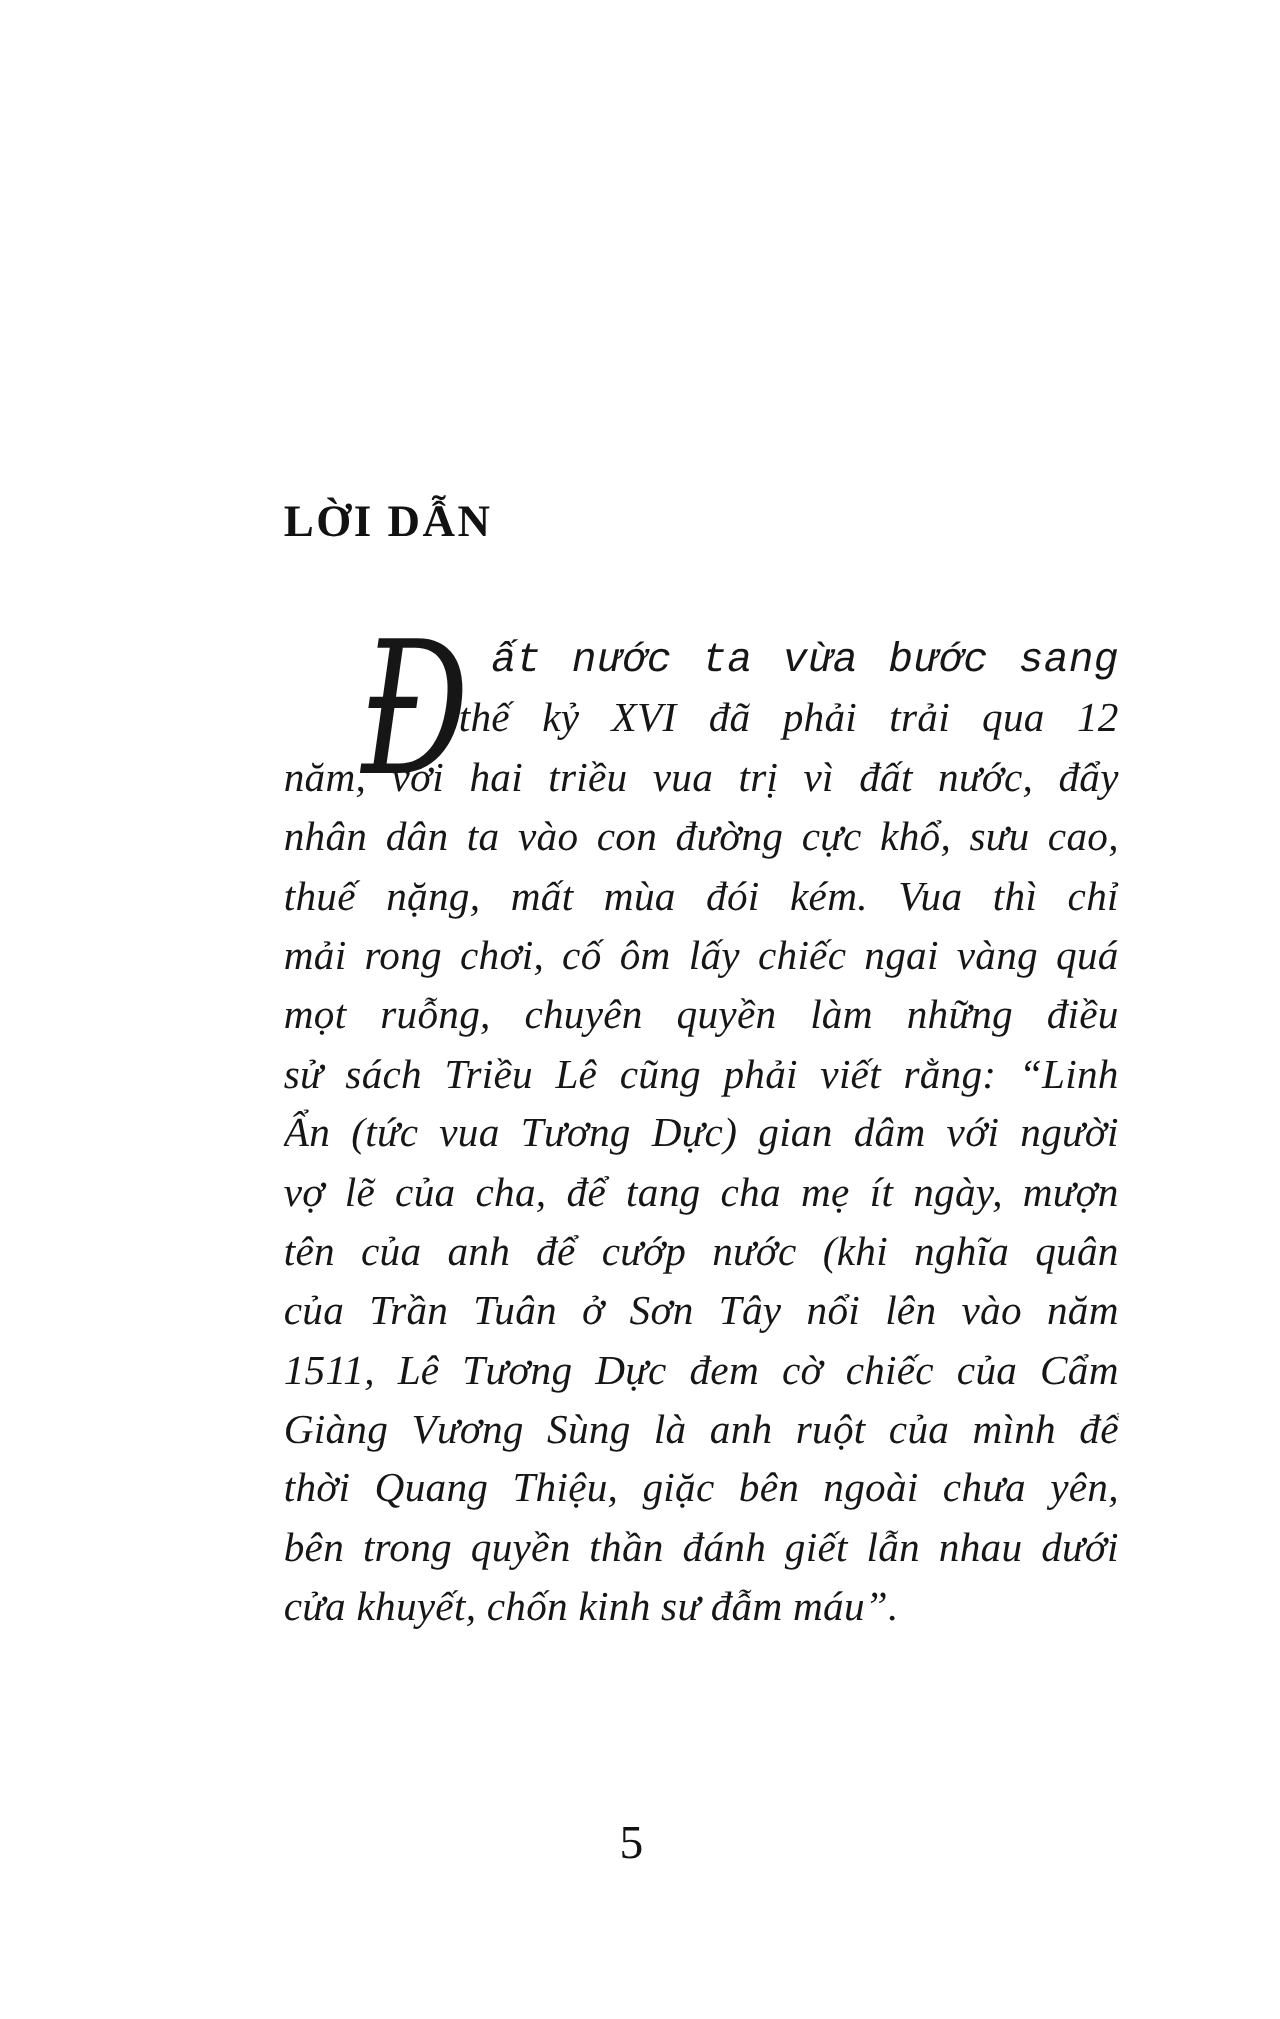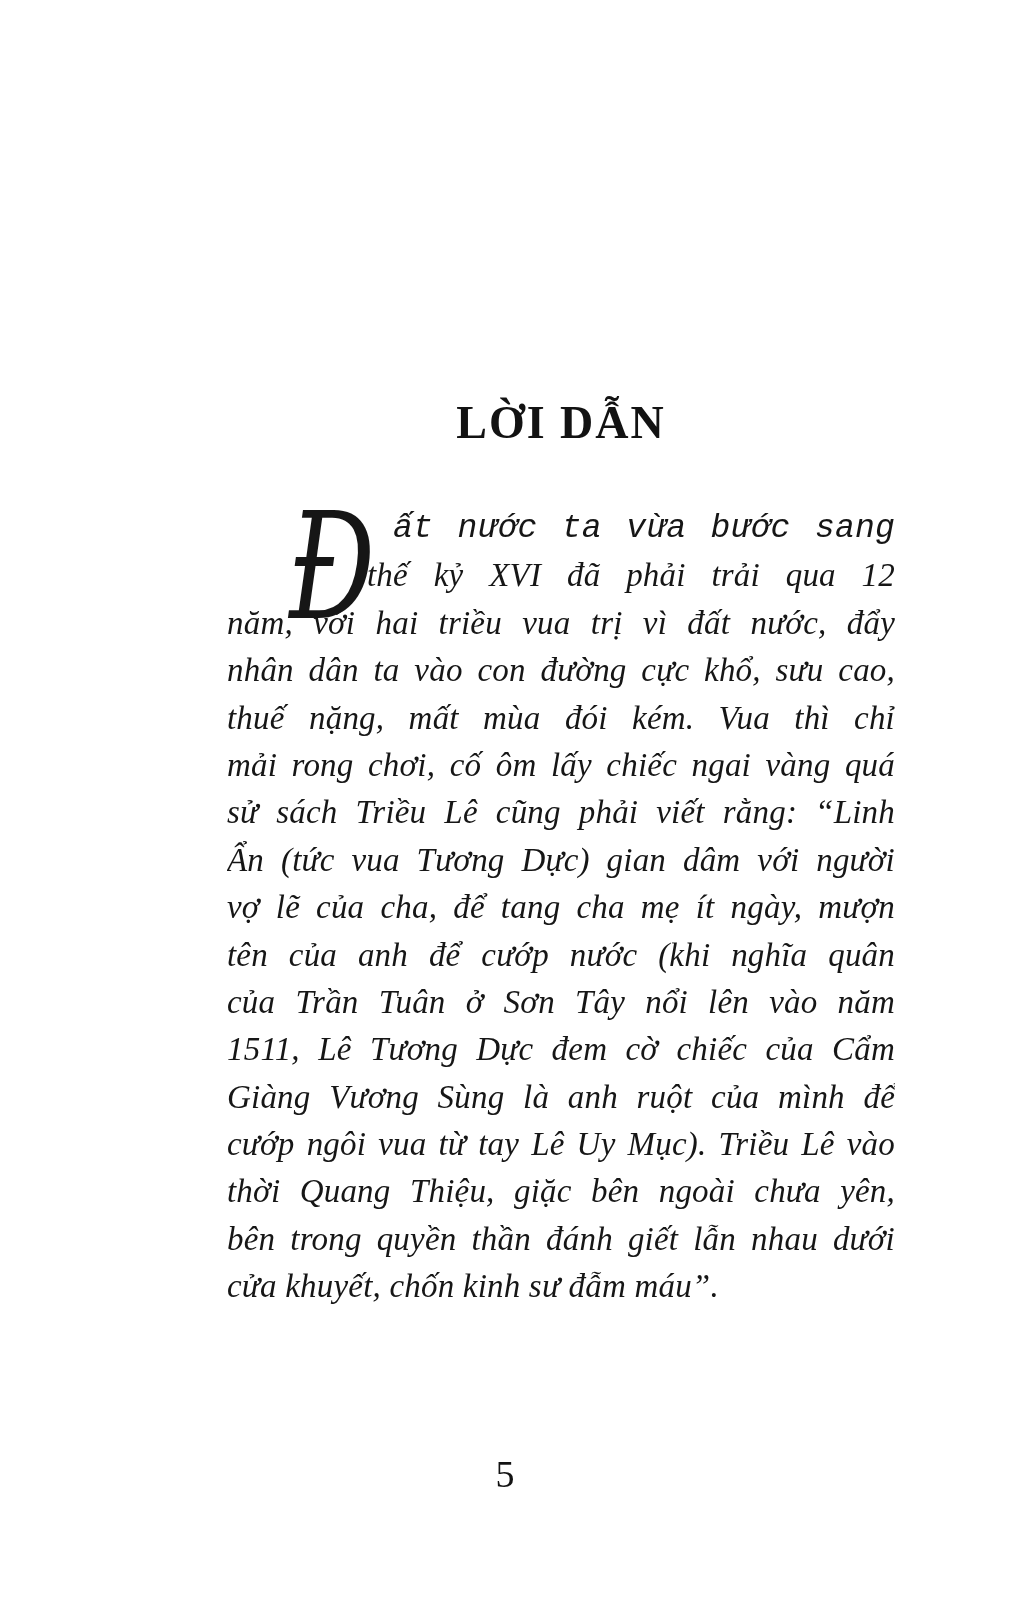--- a/index.html
+++ b/index.html
@@ -15,25 +15,25 @@
     overflow: hidden;
     font-family: "Liberation Serif", serif;
     color: #161616;
   }
   .page-title {
     position: absolute;
     top: 396px;
     left: 227px;
     width: 668px;
     margin: 0;
-    text-align: center;
+    text-align: left;
     font-family: "Liberation Serif", serif;
     font-weight: bold;
     font-style: normal;
-    font-size: 46px;
+    font-size: 36px;
     letter-spacing: 2px;
     color: #121212;
   }
   .text-block {
     position: absolute;
     top: 505px;
     left: 227px;
     width: 668px;
   }
   .drop-cap {
@@ -85,28 +85,28 @@
 
   <div class="text-block">
     <span class="drop-cap">Đ</span>
     <div>
         <div class="text-line indent-first">ất nước ta vừa bước sang đầu</div>
         <div class="text-line indent-second">thế kỷ XVI đã phải trải qua 12</div>
         <div class="text-line">năm, với hai triều vua trị vì đất nước, đẩy</div>
         <div class="text-line">nhân dân ta vào con đường cực khổ, sưu cao,</div>
         <div class="text-line">thuế nặng, mất mùa đói kém. Vua thì chỉ</div>
         <div class="text-line">mải rong chơi, cố ôm lấy chiếc ngai vàng quá</div>
+        <div class="text-line">mọt ruỗng, chuyên quyền làm những điều</div>
         <div class="text-line">sử sách Triều Lê cũng phải viết rằng: “Linh</div>
         <div class="text-line">Ẩn (tức vua Tương Dực) gian dâm với người</div>
         <div class="text-line">vợ lẽ của cha, để tang cha mẹ ít ngày, mượn</div>
         <div class="text-line">tên của anh để cướp nước (khi nghĩa quân</div>
         <div class="text-line">của Trần Tuân ở Sơn Tây nổi lên vào năm</div>
         <div class="text-line">1511, Lê Tương Dực đem cờ chiếc của Cẩm</div>
         <div class="text-line">Giàng Vương Sùng là anh ruột của mình để</div>
-        <div class="text-line">cướp ngôi vua từ tay Lê Uy Mục). Triều Lê vào</div>
         <div class="text-line">thời Quang Thiệu, giặc bên ngoài chưa yên,</div>
         <div class="text-line">bên trong quyền thần đánh giết lẫn nhau dưới</div>
         <div class="text-line last-line">cửa khuyết, chốn kinh sư đẫm máu”.</div>
       </div>
   </div>
 
   <div class="page-number">5</div>
 
 </div>
 

